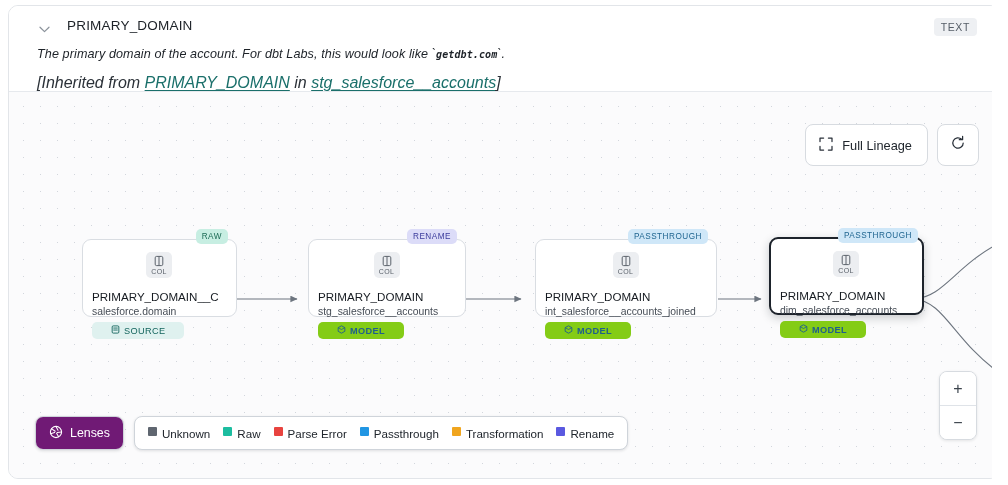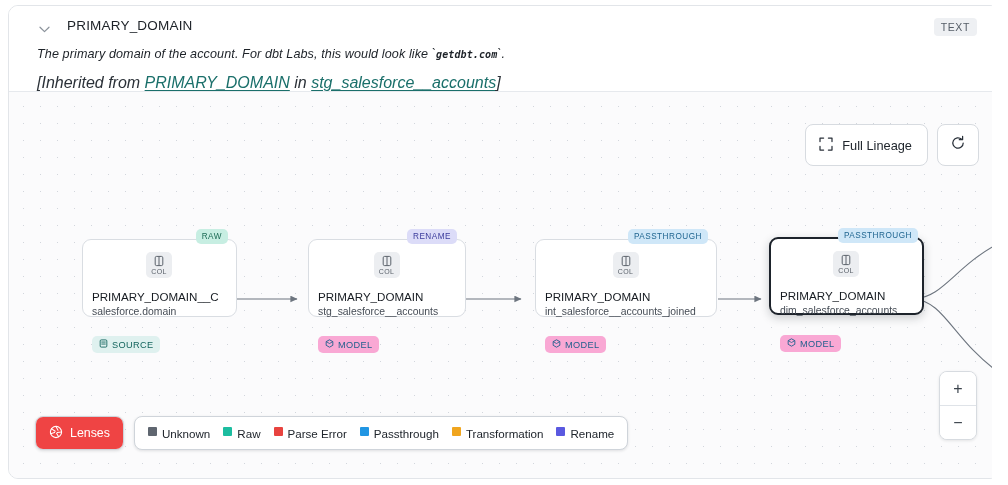--- a/index.html
+++ b/index.html
@@ -118,24 +118,24 @@
     gap: 1px; align-self: center; margin-top: 4px;
   }
   .col-chip .lbl { font-size: 7px; color: #585f68; letter-spacing: .3px; }
   .node-main { display: flex; flex-direction: column; gap: 3px; padding-top: 3px; min-width: 0; }
   .node-title { font-size: 11.6px; color: #161b21; white-space: nowrap; }
   .node-sub { font-size: 10.4px; color: #454c55; white-space: nowrap; }
   .type-pill {
     display: inline-flex; align-items: center; gap: 4px;
     background: #dff1ef; color: #14655e;
     font-size: 9.2px; letter-spacing: .35px;
-    padding: 3px 7px; border-radius: 5px;
-    width: max-content; margin-top: 16px;
-  }
-  .type-pill.model { background: #f9a8d4; color: #1f5f8c; }
+    padding: 3px 19px; border-radius: 5px;
+    width: max-content; margin-top: 2px;
+  }
+  .type-pill.model { background: #84cc16; color: #1f5f8c; font-weight: bold; }
   .tag {
     position: absolute; top: -11px;
     font-size: 8.2px; letter-spacing: .5px;
     padding: 3px 6px; border-radius: 5px;
     white-space: nowrap;
   }
   .tag.raw { background: #c7eee2; color: #1c6b55; }
   .tag.rename { background: #dcdcf8; color: #3c3c9c; }
   .tag.passthrough { background: #cfe7f8; color: #1f6590; }
 
@@ -144,21 +144,21 @@
   
   .bottom-bar { position: absolute; left: 26px; bottom: 28px; display: flex; gap: 10px; align-items: center; }
   .seg-group {
     display: flex; align-items: stretch;
     border-radius: 8px; overflow: hidden;
     box-shadow: 0 1px 3px rgba(20,25,32,.14);
     border: 1px solid #cfd4da;
     background: #ffffff;
   }
   .seg-lenses {
-    background: #ef4444; color: #ffffff;
+    background: #701a75; color: #ffffff;
     display: flex; align-items: center; gap: 7px;
     padding: 0 13px; height: 32px; font-size: 12.4px; cursor: pointer;
   }
   .seg-evolution {
     background: #ffffff; color: #1d232a;
     display: flex; align-items: center; gap: 7px;
     padding: 0 11px 0 12px; height: 32px; font-size: 12.4px; cursor: pointer;
   }
   .legend {
     display: flex; align-items: center; gap: 13px;

